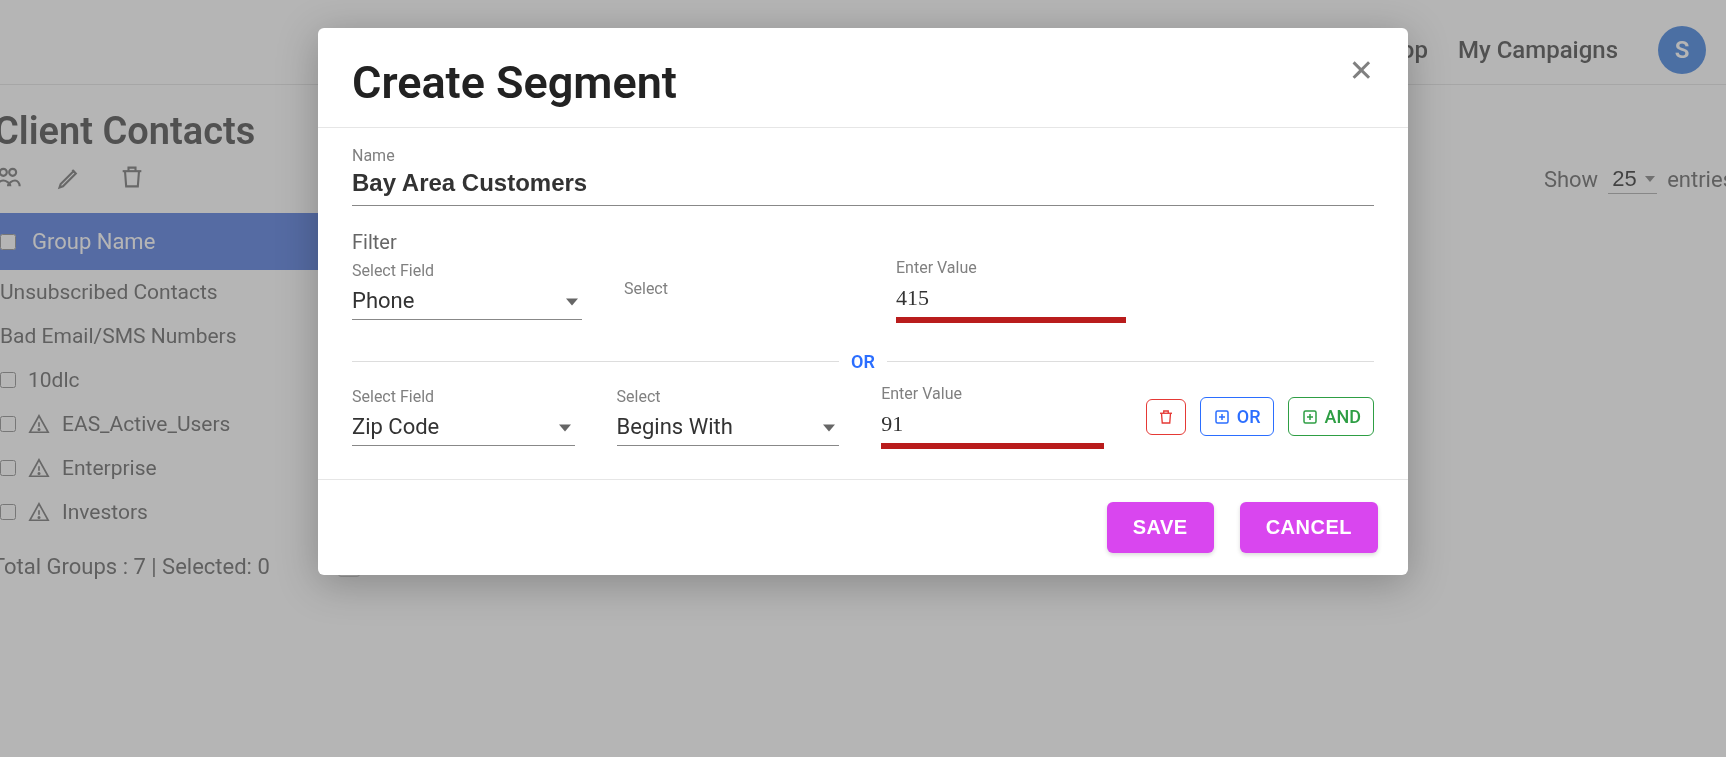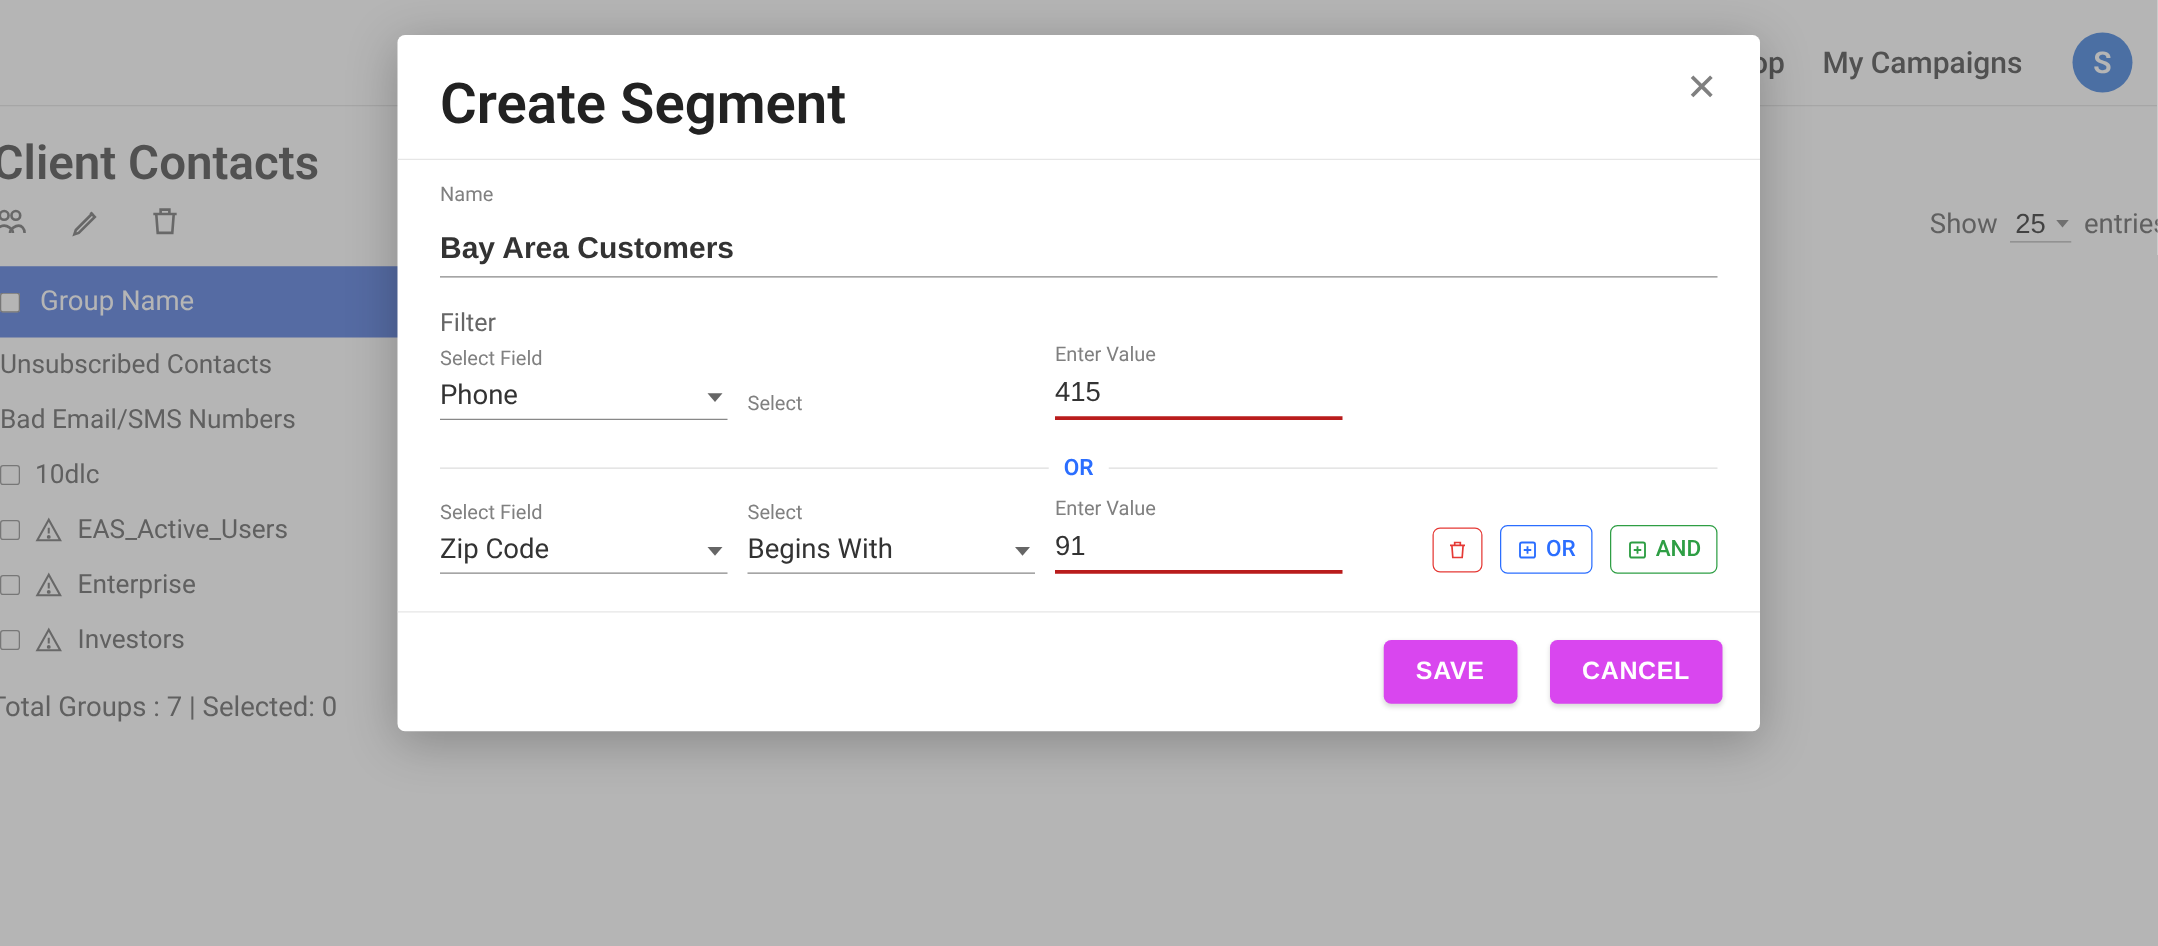--- a/index.html
+++ b/index.html
@@ -149,21 +149,21 @@
   cursor: pointer;
   line-height: 1;
 }
 .modal hr { border: none; border-top: 1px solid #e6e6e6; }
 
 .modal-body { padding: 18px 34px 30px 34px; }
 
 .field-label {
   font-size: 16px;
   color: #808080;
-  margin-bottom: 16px;
+  margin-bottom: 0;
 }
 .text-input {
   width: 100%;
   border: none;
   border-bottom: 1px solid #888;
   font-size: 24px;
   padding: 4px 0 8px 0;
   outline: none;
   color: #333;
   background: transparent;
@@ -171,22 +171,22 @@
 }
 
 .filter-heading {
   font-size: 20px;
   color: #666;
   margin-top: 24px;
 }
 
 .filter-row {
   display: flex;
-  align-items: flex-end;
-  gap: 16px;
+  align-items: center;
+  gap: 42px;
   margin-top: 4px;
 }
 .filter-col { display: flex; flex-direction: column; }
 .filter-col.sel { width: 230px; }
 .filter-col.val { width: 230px; }
 .filter-col .field-label { margin-bottom: 4px; }
 .sel-under {
   position: relative;
   border-bottom: 1px solid #888;
   font-size: 22px;
@@ -199,27 +199,28 @@
   position: absolute;
   right: 4px; top: 50%;
   width: 0; height: 0;
   border-left: 6px solid transparent;
   border-right: 6px solid transparent;
   border-top: 7px solid #666;
   transform: translateY(-50%);
 }
 .val-input {
   border: none;
-  border-bottom: 3px solid #b91c1c;
+  border-bottom: 6px solid #b91c1c;
   font-size: 22px;
   padding: 4px 0 6px 0;
   color: #333;
   outline: none;
   width: 100%;
   background: transparent;
+  font-family: Liberation Serif, serif;
 }
 
 .or-divider {
   display: flex;
   align-items: center;
   gap: 12px;
   margin: 28px 0 12px 0;
 }
 .or-divider .line { flex: 1; height: 1px; background: #ddd; }
 .or-divider .or-text { color: #2b6eff; font-weight: 600; font-size: 18px; }

